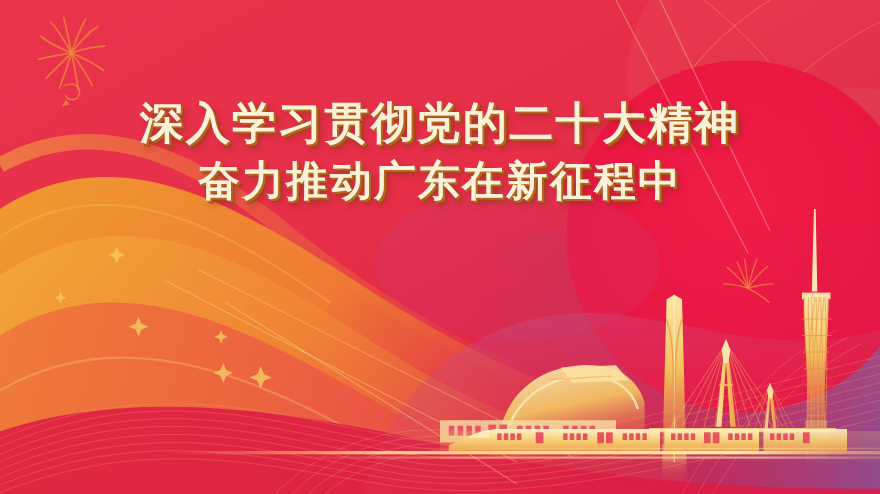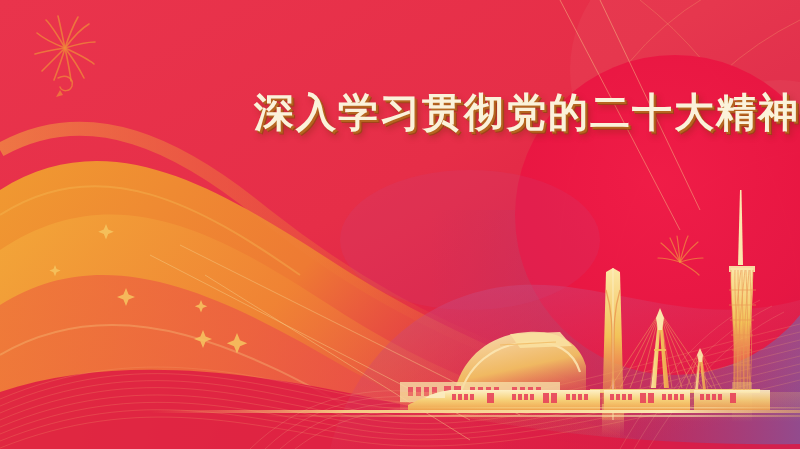--- a/index.html
+++ b/index.html
@@ -15,21 +15,21 @@
 
   
   .layer{position:absolute;inset:0;}
   .layer svg{display:block;width:800px;height:449px;}
 
   
   #headline{
     position:absolute;
     left:0;top:86px;
     width:800px;
-    text-align:right;
+    text-align:center;
     z-index:40;
     pointer-events:none;
   }
   .hl-line{
     display:block;
     font-family:"DejaVu Sans","Liberation Sans",sans-serif;
     font-weight:bold;
     color:#FBF2DA;
     letter-spacing:2px;
     white-space:nowrap;
@@ -409,15 +409,16 @@
       <path d="M425 398 C 431 394, 438 392, 445 391 L 445 398 Z" fill="#FBEBC0" opacity="0.9"></path>
 
       <rect x="150" y="410" width="650" height="3" fill="url(#gRail)"></rect>
       <rect x="260" y="415" width="540" height="2" fill="url(#gRail)" opacity="0.6"></rect>
       <rect x="360" y="407" width="440" height="1.5" fill="url(#gRail)" opacity="0.5"></rect>
     </svg>
   </div>
 
   <div id="headline">
     <span id="line1" class="hl-line">深入学习贯彻党的二十大精神</span>
+    <span id="line2" class="hl-line">奋力推动广东在新征程中</span>
   </div>
 
 </div>
 
 </body></html>

